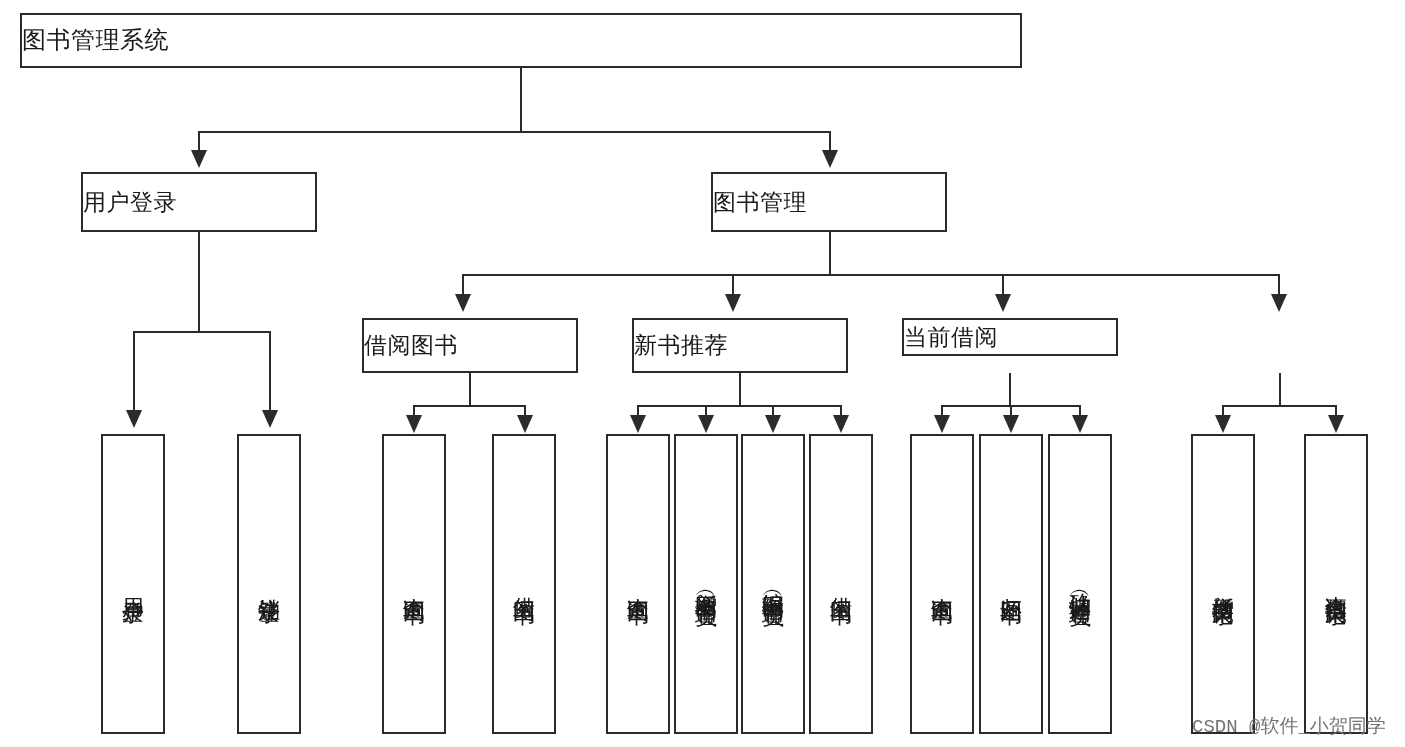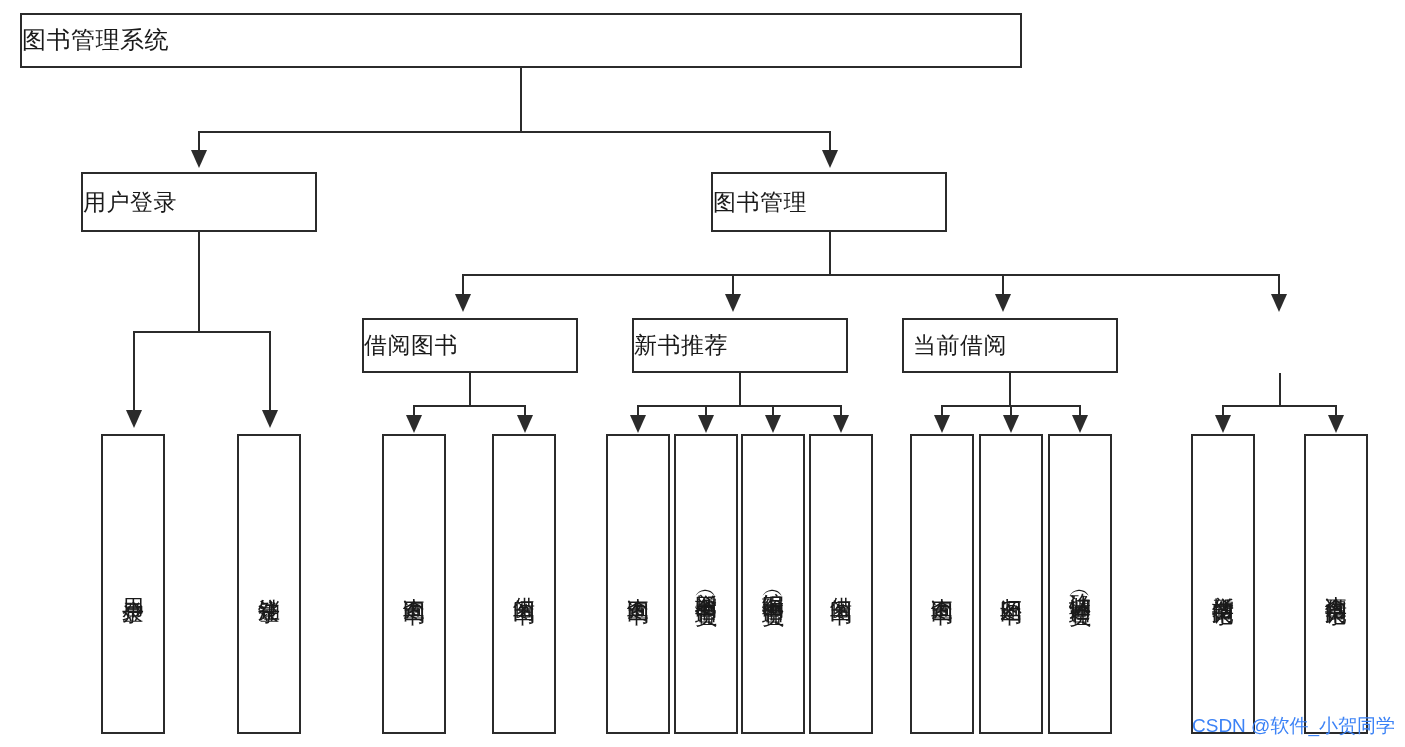--- a/index.html
+++ b/index.html
@@ -70,25 +70,25 @@
     position: absolute;
     width: 0;
     height: 0;
     border-left: 8px solid transparent;
     border-right: 8px solid transparent;
     border-top: 18px solid #2b2b2b;
   }
   
   #watermark {
     position: absolute;
-    color: #3b82f6;
+    color: #737373;
     font-size: 19px;
     white-space: nowrap;
     user-select: none;
-    font-family: Liberation Sans, sans-serif;
+    font-family: Liberation Mono, monospace;
   }
 </style>
 </head>
 <body>
 
 <div id="canvas">
 
   <div class="node h root" style="left:20px; top:13px; width:1002px; height:55px;">
     <span class="label">图书管理系统</span>
   </div>
@@ -126,21 +126,21 @@
   <div class="arrow" style="left:995px; top:294px;"></div>
   <div class="vline" style="left:1278px; top:274px; height:25px;"></div>
   <div class="arrow" style="left:1271px; top:294px;"></div>
 
   <div class="node h" style="left:362px; top:318px; width:216px; height:55px;">
     <span class="label">借阅图书</span>
   </div>
   <div class="node h" style="left:632px; top:318px; width:216px; height:55px;">
     <span class="label">新书推荐</span>
   </div>
-  <div class="node h" style="left:902px; top:318px; width:216px; height:55px;padding-left:9px;">
+  <div class="node h" style="left:902px; top:318px; width:216px; height:38px;">
     <span class="label">当前借阅</span>
   </div>
 
   <div class="vline" style="left:469px; top:373px; height:34px;"></div>
   <div class="hline" style="left:413px; top:405px; width:113px;"></div>
   <div class="vline" style="left:413px; top:405px; height:12px;"></div>
   <div class="arrow" style="left:406px; top:415px;"></div>
   <div class="vline" style="left:524px; top:405px; height:12px;"></div>
   <div class="arrow" style="left:517px; top:415px;"></div>
 

